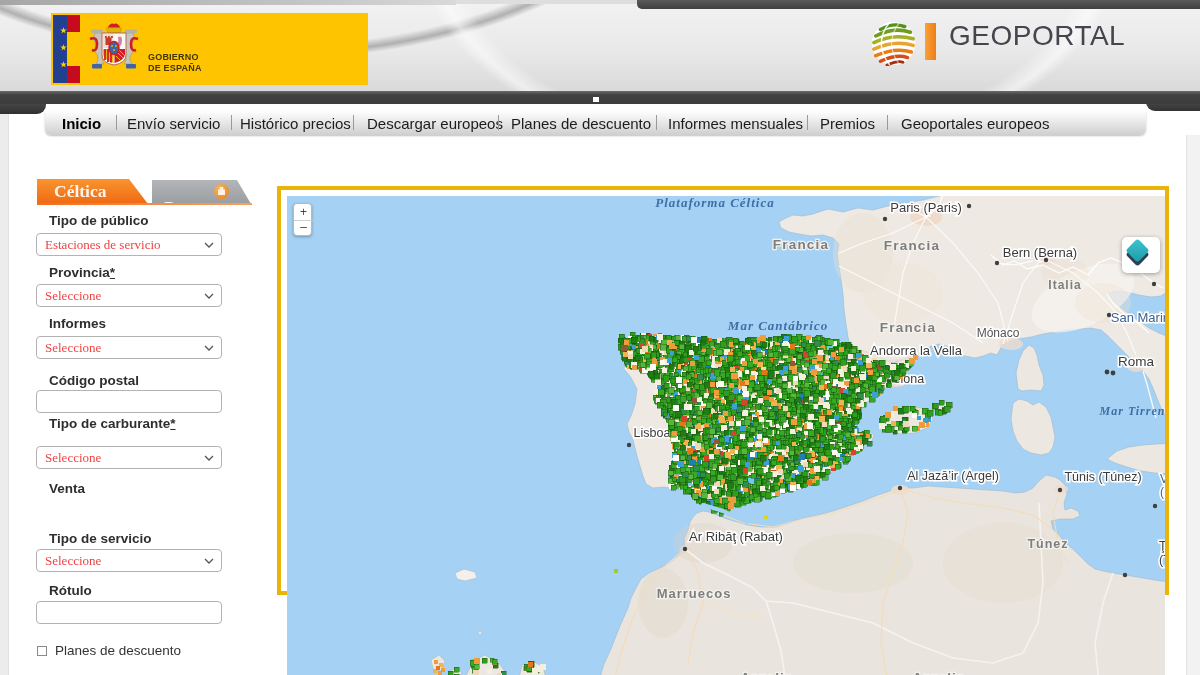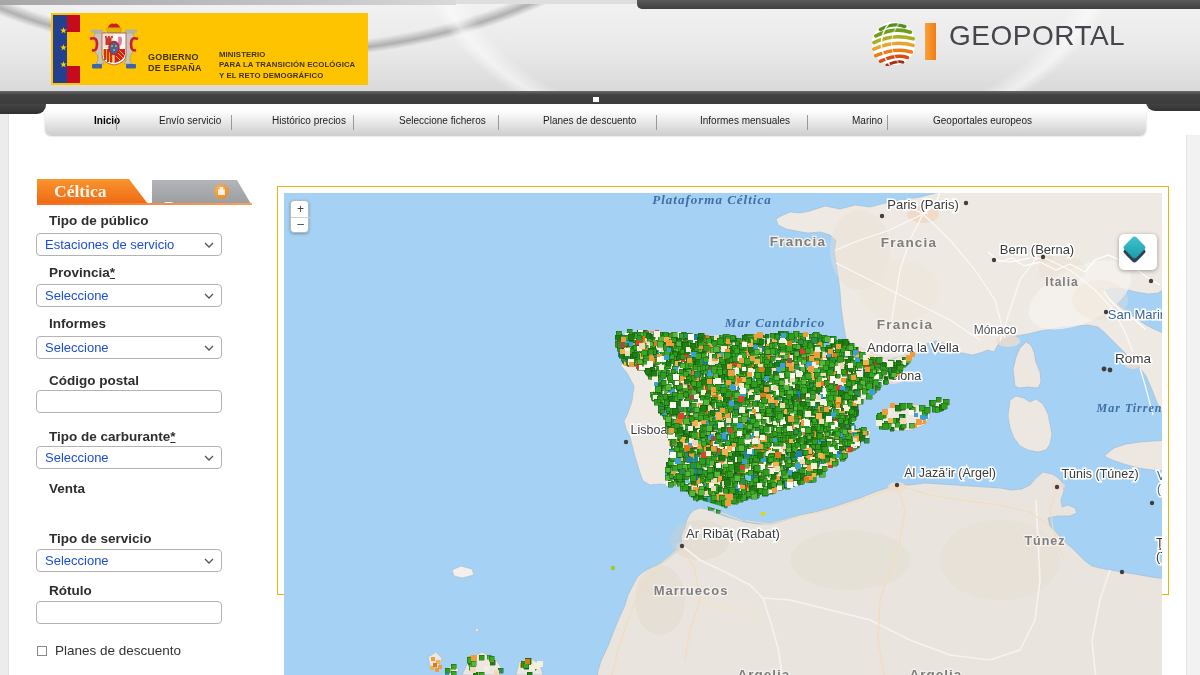--- a/index.html
+++ b/index.html
@@ -38,21 +38,21 @@
 
 #navband { left:0; top:91px; width:1200px; height:13px; background:linear-gradient(#6a6a6a,#414141 30%,#3c3c3c); }
 #navcapL { left:0; top:91px; width:46px; height:23px; background:linear-gradient(#5f5f5f,#303030); border-radius:0 0 9px 0; }
 #navcapR { left:1146px; top:91px; width:54px; height:20px; background:linear-gradient(#5f5f5f,#333333); border-radius:0 0 0 9px; }
 #wsq { left:593px; top:97px; width:6px; height:5px; background:#fdfdfd; }
 
 
 #tabbar { left:45px; top:111px; width:1101px; height:24px;
   background:linear-gradient(#fefefe,#e9e9e9 45%,#cfcfcf); border-radius:0 0 6px 6px;
   box-shadow:0 1px 2px rgba(0,0,0,0.25); }
-.ni { position:absolute; top:4px; font-size:10px; color:#1c1c1c; white-space:nowrap;margin-left:32px; }
+.ni { position:absolute; top:4px; font-size:15px; color:#1c1c1c; white-space:nowrap; }
 .ni.b { font-weight:bold; color:#000; }
 .sep { position:absolute; top:4px; width:1px; height:15px; background:#9a9a9a; }
 
 
 #leftstrip { left:0; top:114px; width:9px; height:561px; background:#ececec; border-right:1px solid #e0e0e0; }
 #scrollstrip { left:1186px; top:135px; width:14px; height:540px; background:#f2f2f2; border-left:1px solid #e3e3e3; }
 
 
 #tabBusqueda { left:37px; top:179px; width:111px; height:25px; background:linear-gradient(#f9942e,#ef6a14);
   clip-path:polygon(0 0, 92px 0, 100% 100%, 0 100%); }
@@ -66,29 +66,29 @@
   background:radial-gradient(circle at 35% 30%, #f9b45c, #ee7d17); }
 #rbadge:after { content:""; position:absolute; left:4px; top:3px; width:7px; height:8px;
   background:#fdf3e4; clip-path:polygon(0 100%,0 30%,25% 30%,25% 0,75% 0,75% 30%,100% 30%,100% 100%); }
 #tabline { left:37px; top:203px; width:215px; height:2px; background:linear-gradient(90deg,#f26f21,#f9a05a); }
 
 #form { left:0; top:0; width:280px; height:675px; }
 .lbl { position:absolute; left:49px; font-size:13.5px; font-weight:bold; color:#2e2e2e; white-space:nowrap; }
 .ast { text-decoration:underline; }
 .sel, .inp { position:absolute; left:36px; width:186px; height:23px; background:#fff;
   border:1px solid #b3b3b3; border-radius:4px; }
-.sel span { position:absolute; left:8px; top:3px; font-size:13px; color:#1d4ed8; }
+.sel span { position:absolute; left:8px; top:3px; font-size:13px; color:#ef4444;font-family:Liberation Serif, serif; }
 .chev { position:absolute; right:7px; top:8px; }
 .chkrow { position:absolute; left:37px; white-space:nowrap; }
 .chk { display:inline-block; width:10px; height:10px; border:1px solid #8a8a8a; background:#fff;
   vertical-align:-1px; }
 .chklbl { font-size:13.5px; color:#333; margin-left:8px; }
 
 
-#mappanel { left:277px; top:186px; width:892px; height:409px; border:1px solid #eab308;
+#mappanel { left:277px; top:186px; width:892px; height:409px; border:4px solid #eab308;
   background:#fff; padding:6px; }
 #mapviewport { position:relative; width:878px; height:482px; overflow:hidden; }
 #zoomctl { position:absolute; left:6px; top:7px; width:19px; height:33px; background:#fff;
   border:1px solid #b9b9b9; border-radius:4px; box-shadow:0 1px 3px rgba(0,0,0,0.3); z-index:5; }
 #zoomctl .zline { position:absolute; left:0; top:16px; width:19px; height:1px; background:#cfcfcf; }
 #zoomctl .zp { position:absolute; left:0; top:0px; width:19px; text-align:center; font-size:12px; color:#444; line-height:16px; }
 #zoomctl .zm { position:absolute; left:0; top:16px; width:19px; text-align:center; font-size:12px; color:#444; line-height:15px; }
 #layerctl { position:absolute; left:835px; top:41px; width:38px; height:36px; background:#fff;
   border-radius:5px; box-shadow:0 1px 4px rgba(0,0,0,0.35); z-index:5; }
 #layerctl .d1 { position:absolute; left:7px; top:9px; width:17px; height:17px; background:#2e4154;
@@ -104,21 +104,20 @@
     <div class="abs" id="topstrip2"></div>
   <div class="abs" id="logo">
     <div id="euflag">
         <i style="top:12px"></i>
         <i style="top:29px"></i>
         <i style="top:46px"></i>
       </div>
     <div id="esflag"></div>
     <div class="govtxt">GOBIERNO<br>DE ESPAÑA</div>
     <div id="logosep"></div>
-    <div class="mintxt">MINISTERIO<br>PARA LA TRANSICIÓN ECOLÓGICA<br>Y EL RETO DEMOGRÁFICO</div>
     <svg width="52" height="52" viewBox="0 0 52 52" style="position:absolute;left:37px;top:10px">
 <g>
 <path d="M7 10q-3 7 1.5 12l-1.5 7q4 3 3 8l-2 4h8l-2-4q-1-5 3-8l-1.5-7q4.5-5 1.5-12z" fill="#c8c5bc" stroke="#97938a" stroke-width="0.6"></path>
 <path d="M45 10q3 7-1.5 12l1.5 7q-4 3-3 8l2 4h-8l2-4q1-5-3-8l1.5-7q-4.5-5-1.5-12z" fill="#c8c5bc" stroke="#97938a" stroke-width="0.6"></path>
 <rect x="3" y="6.5" width="12" height="3.5" rx="1" fill="#b5b1a5"></rect>
 <rect x="37" y="6.5" width="12" height="3.5" rx="1" fill="#b5b1a5"></rect>
 <rect x="4" y="41" width="10" height="4.5" rx="1" fill="#4064a8"></rect>
 <rect x="38" y="41" width="10" height="4.5" rx="1" fill="#4064a8"></rect>
 <path d="M2 16q7-3 7 5t-5 6" fill="none" stroke="#cf1f24" stroke-width="2.6"></path>
 <path d="M50 16q-7-3-7 5t5 6" fill="none" stroke="#cf1f24" stroke-width="2.6"></path>
@@ -162,24 +161,24 @@
 </div>
 <div class="abs" id="darktr"></div>
 <div class="abs" id="navcapL"></div>
 <div class="abs" id="navcapR"></div>
 <div class="abs" id="navband"></div>
 <div class="abs" id="wsq"></div>
 <div class="abs" id="tabbar">
     <span class="ni b" style="left:17px">Inicio</span>
     <span class="ni" style="left:82px">Envío servicio</span>
     <span class="ni" style="left:195px">Histórico precios</span>
-    <span class="ni" style="left:322px">Seleccione ficheros</span>
+    <span class="ni" style="left:322px">Descargar europeos</span>
     <span class="ni" style="left:466px">Planes de descuento</span>
     <span class="ni" style="left:623px">Informes mensuales</span>
-    <span class="ni" style="left:775px">Marino</span>
+    <span class="ni" style="left:775px">Premios</span>
     <span class="ni" style="left:856px">Geoportales europeos</span>
     <i class="sep" style="left:70.5px"></i>
     <i class="sep" style="left:185.5px"></i>
     <i class="sep" style="left:307.5px"></i>
     <i class="sep" style="left:452.5px"></i>
     <i class="sep" style="left:610.5px"></i>
     <i class="sep" style="left:761.5px"></i>
     <i class="sep" style="left:841.5px"></i>
   </div>
 <div class="abs" id="leftstrip"></div>
@@ -210,21 +209,21 @@
     </div>
     <div class="lbl" style="top:316px">Informes</div>
     <div class="sel" style="top:336px">
       <span>Seleccione</span>
       <svg class="chev" width="10" height="6" viewBox="0 0 10 6">
         <path d="M1 1l4 4L9 1" stroke="#555" stroke-width="1.3" fill="none"></path>
       </svg>
     </div>
     <div class="lbl" style="top:373px">Código postal</div>
     <div class="inp" style="top:390px"></div>
-    <div class="lbl" style="top:429px">Tipo de carburante<span class="ast">*</span></div>
+    <div class="lbl" style="top:416px">Tipo de carburante<span class="ast">*</span></div>
     <div class="sel" style="top:446px">
       <span>Seleccione</span>
       <svg class="chev" width="10" height="6" viewBox="0 0 10 6">
         <path d="M1 1l4 4L9 1" stroke="#555" stroke-width="1.3" fill="none"></path>
       </svg>
     </div>
     <div class="lbl" style="top:481px">Venta</div>
     <div class="lbl" style="top:531px">Tipo de servicio</div>
     <div class="sel" style="top:549px">
       <span>Seleccione</span>

